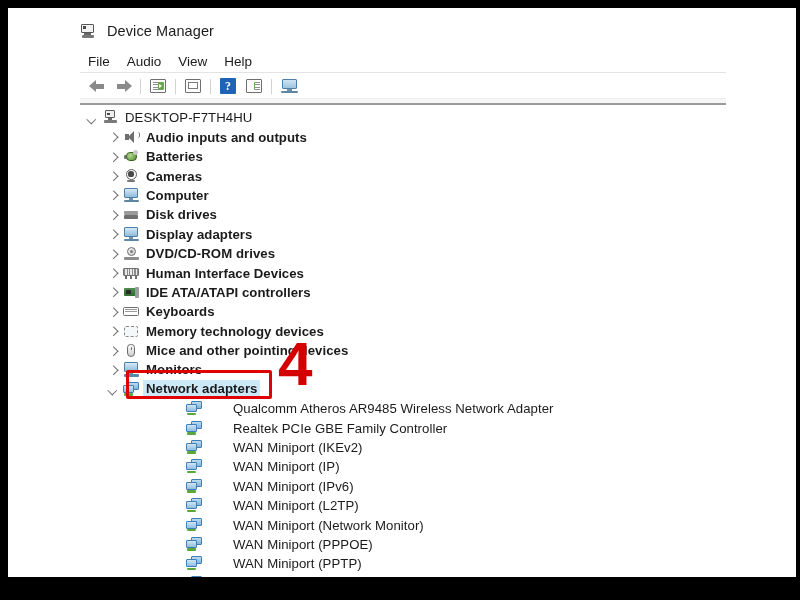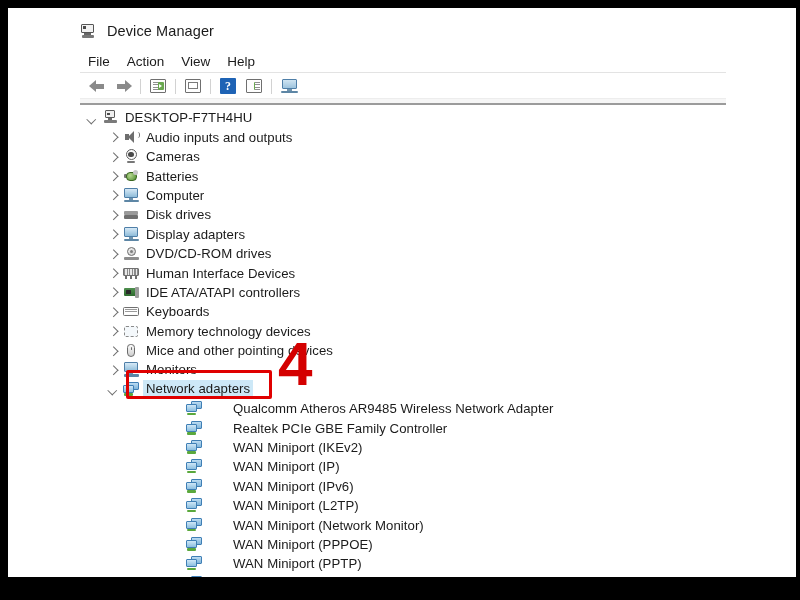--- a/index.html
+++ b/index.html
@@ -136,21 +136,21 @@
     left:2px;top:3.5px;transform:rotate(45deg);
   }
   .chev.none:before{display:none;}
   .lbl{
     font-size:13.2px;color:#1b1b1b;margin-left:6px;letter-spacing:.05px;
   }
   .row .ico{flex:0 0 18px;width:18px;height:15px;position:relative;}
 
   
   .lv0{padding-left:6px;}
-  .lv1{padding-left:27px;}
+  .lv1{padding-left:27px;font-weight:bold;}
   .lv2{padding-left:66px;gap:24px;}
 
   
   .i-pc{position:absolute;left:2px;top:0;width:14px;height:15px;}
   .i-pc .b{position:absolute;left:2px;top:0;width:10px;height:8px;background:#efefef;border:1.4px solid #5b5b5b;border-radius:1px;box-sizing:border-box;}
   .i-pc .d{position:absolute;left:4px;top:2.4px;width:2.6px;height:2.6px;background:#4a4a4a;}
   .i-pc .s{position:absolute;left:5px;top:8px;width:4px;height:2px;background:#6b6b6b;}
   .i-pc .f{position:absolute;left:0.5px;top:10px;width:13px;height:3px;background:#7a7a7a;border-radius:1px;}
 
   .i-spk{position:absolute;left:3px;top:1px;width:13px;height:13px;}
@@ -231,21 +231,21 @@
       <span class="scr"></span>
         <span class="dot"></span>
         <span class="stand"></span>
         <span class="base"></span>
     </span>
     <span id="title-text">Device Manager</span>
   </div>
 
   <div id="menubar">
     <span class="menu-item">File</span>
-    <span class="menu-item">Action</span>
+    <span class="menu-item">Audio</span>
     <span class="menu-item">View</span>
     <span class="menu-item">Help</span>
   </div>
   <div id="menu-rule"></div>
 
   <div id="toolbar">
     <span class="tb-btn">
       <span class="arrow left">
           <span class="shaft"></span>
           <span class="head"></span>
@@ -314,38 +314,38 @@
             <span class="c"></span>
             <span class="t"></span>
             <span class="w2"></span>
           </span>
         </span>
         <span class="lbl">Audio inputs and outputs</span>
       </div>
       <div class="row lv1">
         <span class="chev"></span>
         <span class="ico">
+          <span class="i-batt">
+            <span class="cap"></span>
+            <span class="body"></span>
+            <span class="spark"></span>
+          </span>
+        </span>
+        <span class="lbl">Batteries</span>
+      </div>
+      <div class="row lv1">
+        <span class="chev"></span>
+        <span class="ico">
           <span class="i-cam">
             <span class="lens"></span>
             <span class="pupil"></span>
             <span class="stand"></span>
           </span>
         </span>
         <span class="lbl">Cameras</span>
-      </div>
-      <div class="row lv1">
-        <span class="chev"></span>
-        <span class="ico">
-          <span class="i-batt">
-            <span class="cap"></span>
-            <span class="body"></span>
-            <span class="spark"></span>
-          </span>
-        </span>
-        <span class="lbl">Batteries</span>
       </div>
       <div class="row lv1">
         <span class="chev"></span>
         <span class="ico">
           <span class="i-mon">
             <span class="sc"></span>
             <span class="st"></span>
             <span class="bs"></span>
           </span>
         </span>

